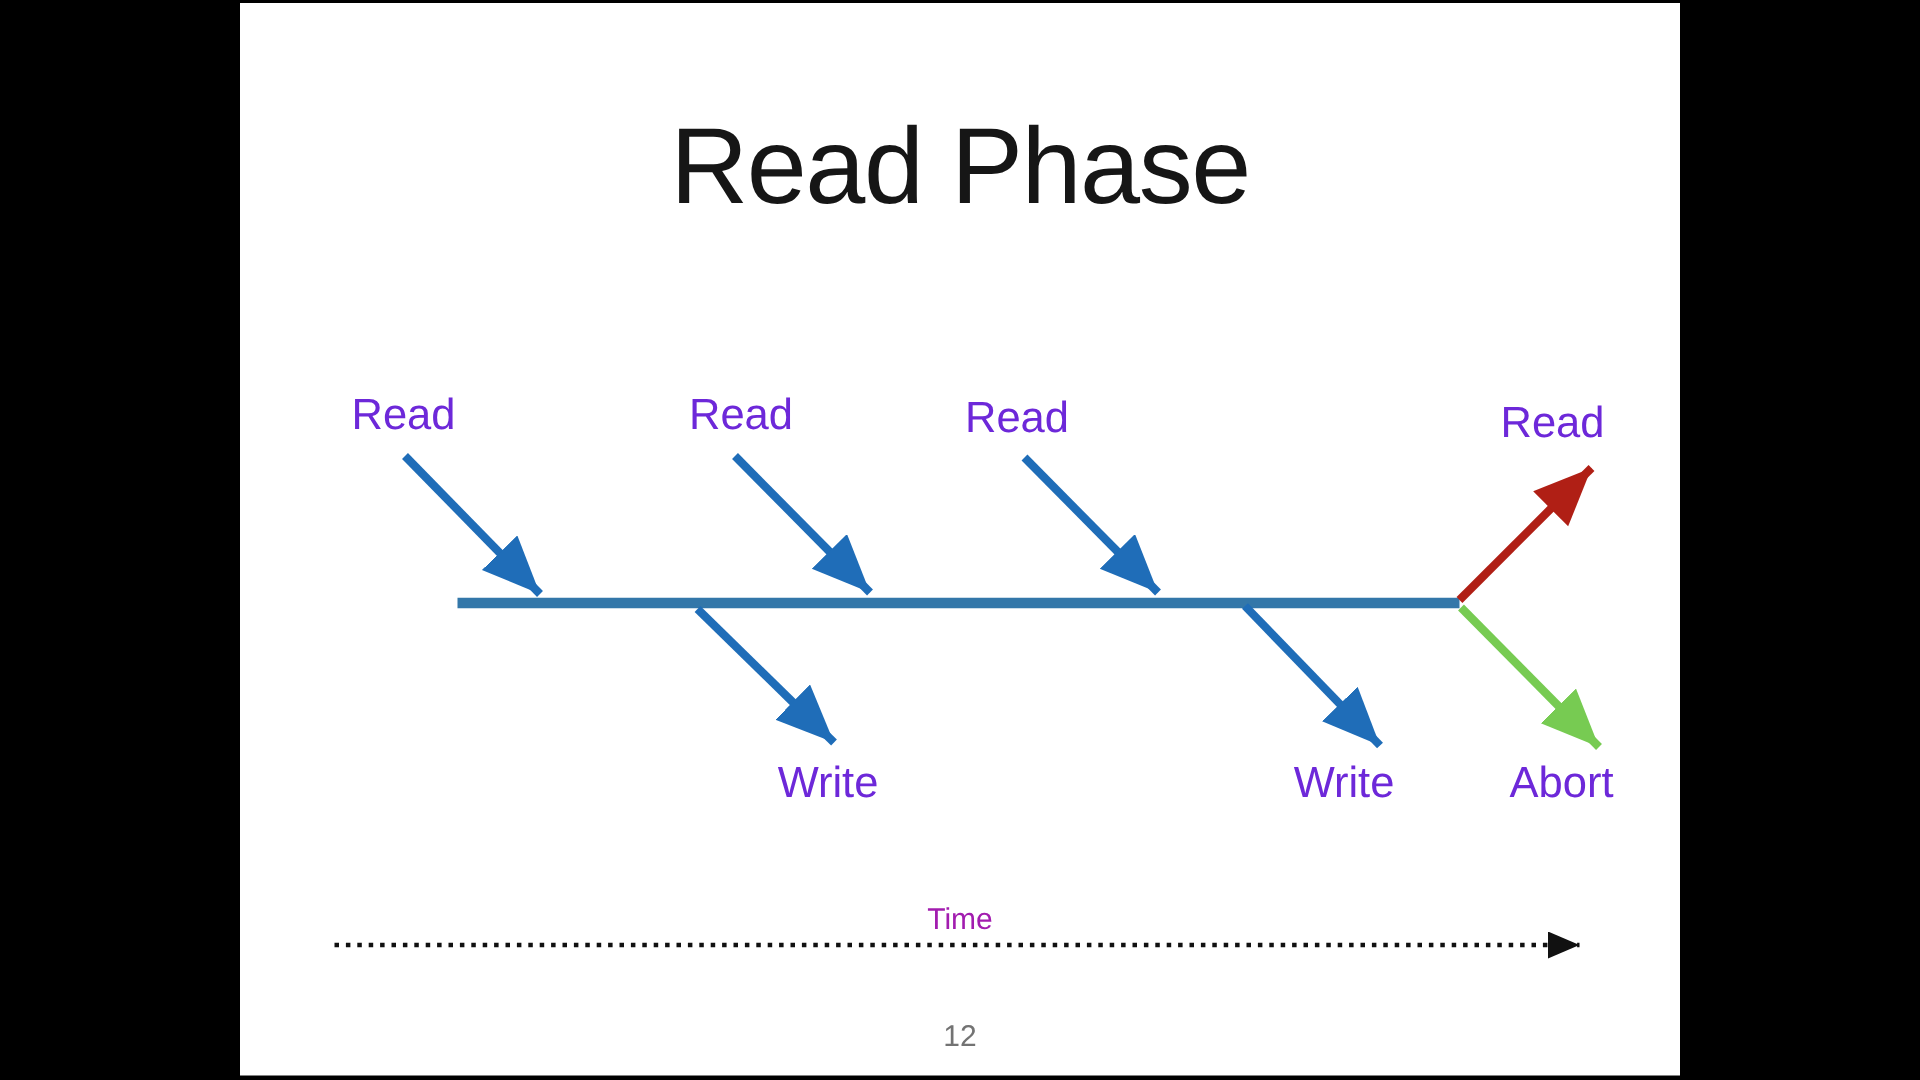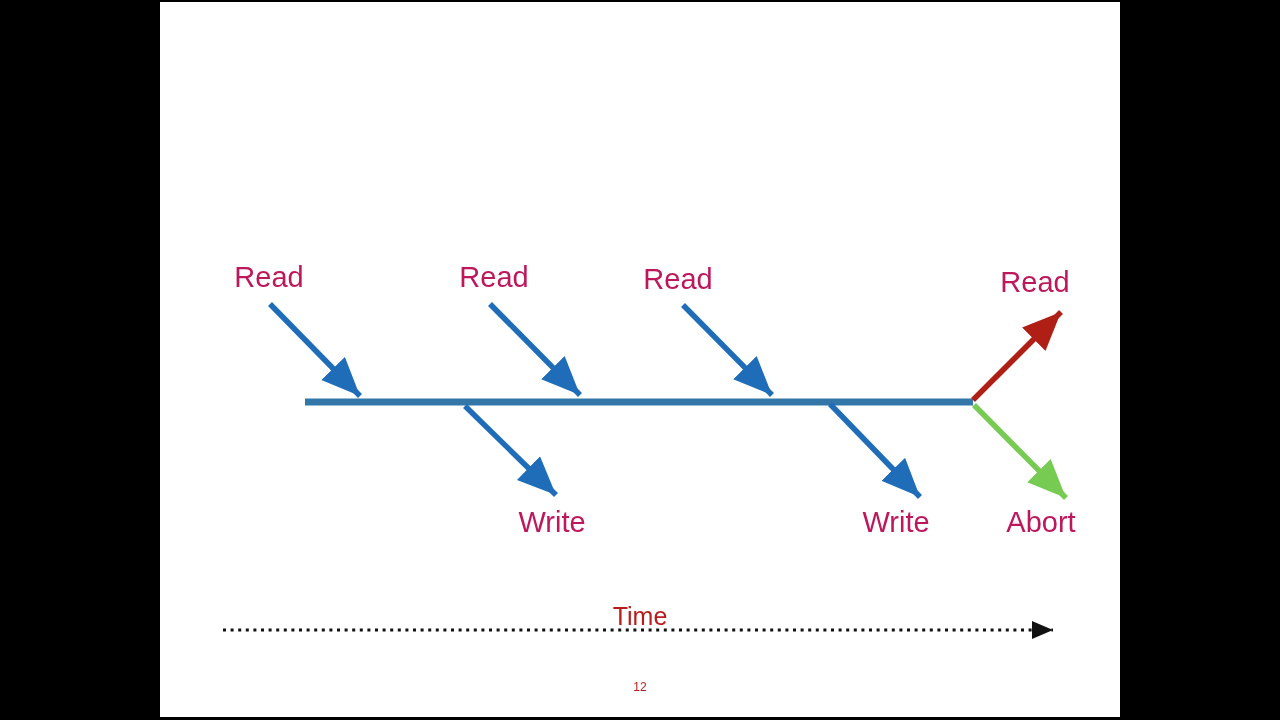--- a/index.html
+++ b/index.html
@@ -16,52 +16,53 @@
   .letterbox.right { right: 0; }
   .slide {
     position: absolute; left: 160px; top: 2px;
     width: 960px; height: 715px;
     background: #fff;
   }
   .slide svg { position: absolute; left: 0; top: 0; }
   .lbl {
     position: absolute;
     transform: translateX(-50%);
-    color: #be185d;
+    color: #6d28d9;
     font-size: 29px;
     white-space: nowrap;
   }
   .title {
     position: absolute;
     left: 480px; top: 68px;
     transform: translateX(-50%);
     font-size: 72px;
     font-weight: 300;
     letter-spacing: -1px;
     color: #161616;
     white-space: nowrap;
   }
-  .time-label { font-size: 25px; color: #b91c1c; }
+  .time-label { font-size: 20px; color: #a21caf; }
   .page-number {
     position: absolute;
     left: 480px; top: 678px;
     transform: translateX(-50%);
-    font-size: 12px;
-    color: #b91c1c;
+    font-size: 20px;
+    color: #737373;
   }
 </style>
 </head>
 <body>
 
 <div class="frame">
   <div class="letterbox left"></div>
   <div class="letterbox right"></div>
 
   <div class="slide">
 
+    <div class="title">Read Phase</div>
 
     <svg width="960" height="715" viewBox="0 0 960 715">
       <defs>
         <marker id="ah-blue" markerWidth="9" markerHeight="8" refX="7" refY="3" orient="auto" markerUnits="strokeWidth">
           <path d="M0,0 L7,3 L0,6 Z" fill="#1f6db8"></path>
         </marker>
         <marker id="ah-red" markerWidth="9" markerHeight="8" refX="7" refY="3" orient="auto" markerUnits="strokeWidth">
           <path d="M0,0 L7,3 L0,6 Z" fill="#b01f15"></path>
         </marker>
         <marker id="ah-green" markerWidth="9" markerHeight="8" refX="7" refY="3" orient="auto" markerUnits="strokeWidth">

